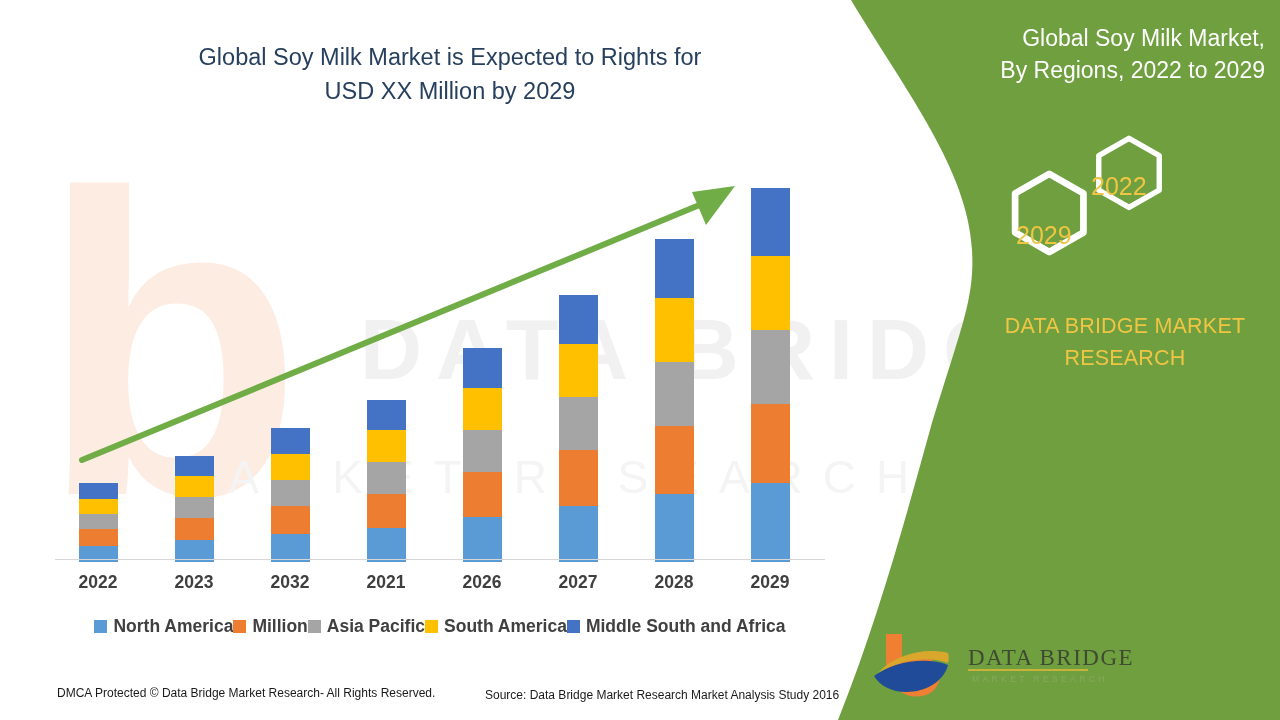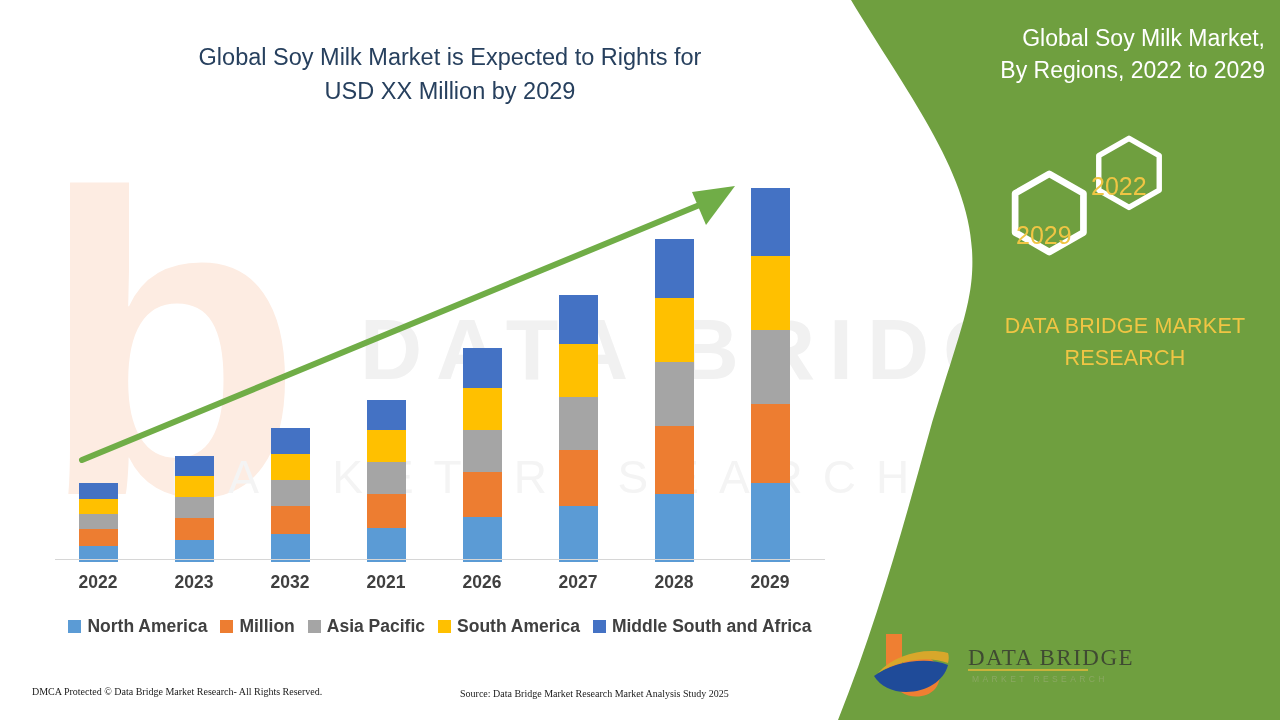--- a/index.html
+++ b/index.html
@@ -30,27 +30,27 @@
   #axis{position:absolute;left:55px;top:559px;width:770px;height:1px;background:#d6d6d6;}
   #xlabels{position:absolute;left:40px;top:572px;width:790px;height:30px;}
   .xlab{position:absolute;width:70px;text-align:center;font-size:17.5px;font-weight:700;
         color:#404040;}
 
   
   #trend-arrow{position:absolute;left:0;top:0;width:860px;height:620px;}
 
   
   #legend{position:absolute;left:50px;top:616px;width:780px;display:flex;
-          justify-content:center;align-items:flex-start;gap:13px;}
+          justify-content:center;align-items:flex-start;}
   .lg{display:flex;align-items:center;gap:6px;}
   .lgsw{width:13px;height:13px;display:inline-block;}
   .lgtx{font-size:17.5px;font-weight:700;color:#404040;white-space:nowrap;}
 
   
-  .foot{position:absolute;font-family:Liberation Serif, serif;font-size:10px;color:#1a1a1a;}
+  .foot{position:absolute;font-family:Liberation Sans, sans-serif;font-size:12px;color:#1a1a1a;margin-left:25px;}
   #foot-left{left:32px;top:686px;}
   #foot-right{left:460px;top:688px;}
 
   
   #panel-title{position:absolute;left:905px;top:22px;width:360px;color:#ffffff;
       font-size:23px;line-height:32px;font-weight:400;text-align:right;}
   #hexwrap{position:absolute;left:975px;top:130px;width:220px;height:160px;}
   .hexlab{position:absolute;color:#f0c544;font-weight:400;}
   #hex-2022-label{left:1091px;top:172px;font-size:25px;}
   #hex-2029-label{left:1016px;top:221px;font-size:25px;}
@@ -178,21 +178,21 @@
         <span class="lgsw" style="background: rgb(255, 192, 0);"></span>
         <span class="lgtx">South America</span>
       </div>
       <div class="lg">
         <span class="lgsw" style="background: rgb(68, 114, 196);"></span>
         <span class="lgtx">Middle South and Africa</span>
       </div>
     </div>
 
   <div class="foot" id="foot-left">DMCA Protected © Data Bridge Market Research- All Rights Reserved.</div>
-  <div class="foot" id="foot-right">Source: Data Bridge Market Research Market Analysis Study 2025</div>
+  <div class="foot" id="foot-right">Source: Data Bridge Market Research Market Analysis Study 2016</div>
 
   <div id="panel-title">
     <div>Global Soy Milk Market,</div>
     <div>By Regions, 2022 to 2029</div>
   </div>
 
   <svg id="hexwrap" viewBox="0 0 220 160">
     <polygon points="40,58 68,42 96,58 96,90 68,106 40,90" fill="none" stroke="#ffffff" stroke-width="5.5" stroke-linejoin="round" transform="translate(-16,0) scale(1.22) translate(6,-6)"></polygon>
     <polygon points="118,22 146,6 174,22 174,54 146,70 118,54" fill="none" stroke="#ffffff" stroke-width="5" stroke-linejoin="round" transform="translate(-8,4) scale(1.08) translate(4,-2)"></polygon>
   </svg>

